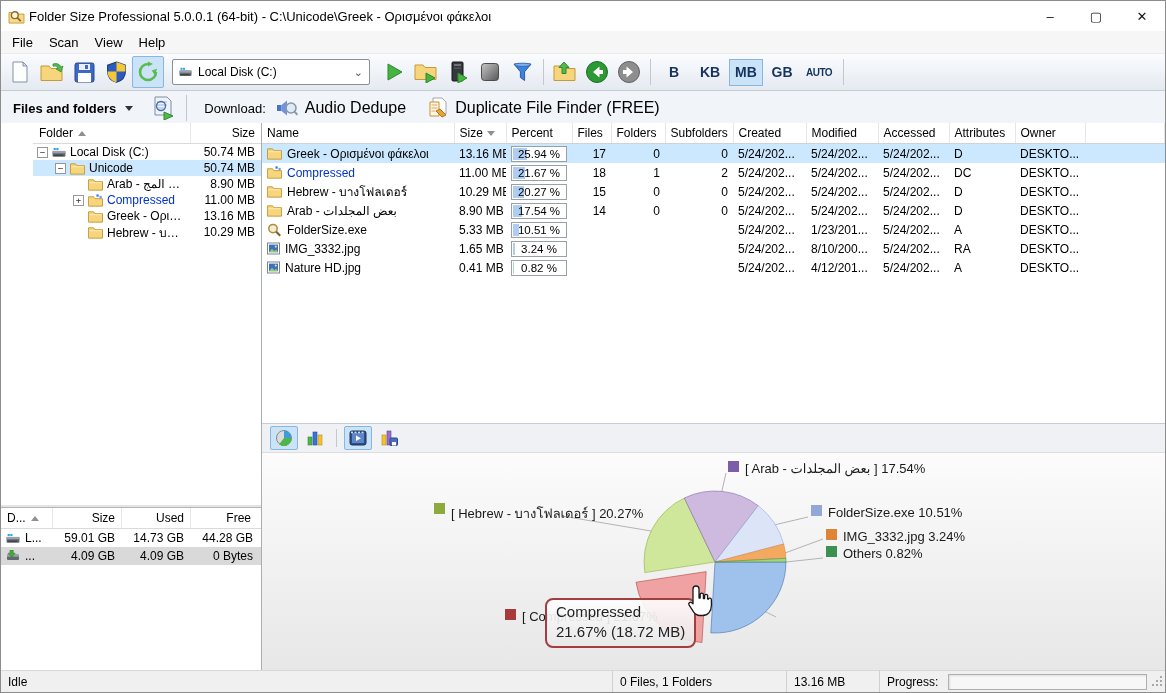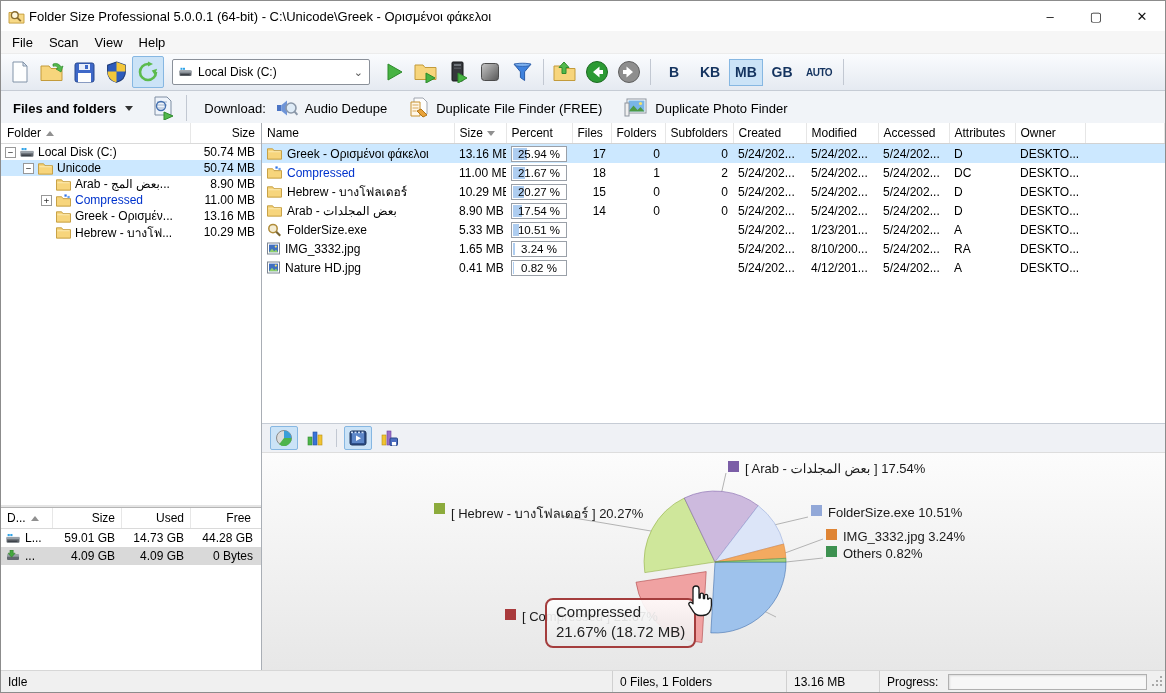--- a/index.html
+++ b/index.html
@@ -24,25 +24,25 @@
   .drive-select .chev{margin-left:auto;color:#555;font-size:11px;}
   .unit-btn{min-width:24px;height:25px;display:flex;align-items:center;justify-content:center;font-weight:bold;
     font-size:14px;color:#14335f;border:1px solid transparent;padding:0 4px;margin:0 1px;}
   .unit-btn.selected{background:#cbe3f7;border-color:#86b7e2;}
   .unit-auto{font-size:10px;letter-spacing:-.5px;}
   
   .toolbar2{height:34px;background:#f1f4f8;border-bottom:1px solid #c6ccd5;display:flex;align-items:center;padding:0 12px;}
   .ff-label{font-weight:bold;font-size:13px;}
   .dd-caret{width:0;height:0;border-left:4px solid transparent;border-right:4px solid transparent;border-top:5px solid #333;margin:0 14px 0 9px;}
   .dl-label{font-size:13px;margin:0 10px 0 12px;}
-  .link-item{display:flex;align-items:center;gap:7px;font-size:13px;margin-right:22px;}
+  .link-item{display:flex;align-items:center;gap:7px;font-size:16px;margin-right:22px;}
   
   .main{position:absolute;top:122px;left:0;right:0;bottom:21px;display:flex;}
   .left-panel{width:260px;border-right:1px solid #a9aeb5;display:flex;flex-direction:column;background:#fff;}
-  .tree-section{height:382px;border-bottom:2px solid #e4e4e4;overflow:hidden;}
+  .tree-section{height:382px;border-bottom:2px solid #e4e4e4;overflow:hidden;padding-left:32px;}
   .drives-section{flex:1;overflow:hidden;border-top:1px solid #b5b5b5;}
   .panel-header{height:20px;display:flex;align-items:center;border-bottom:1px solid #dadada;background:#fff;}
   .ph-cell{display:flex;align-items:center;gap:5px;padding:0 6px;height:100%;border-right:1px solid #e7e7e7;box-sizing:border-box;}
   .tri-up{width:0;height:0;border-left:4px solid transparent;border-right:4px solid transparent;border-bottom:5px solid #909090;}
   .tri-down{width:0;height:0;border-left:4px solid transparent;border-right:4px solid transparent;border-top:5px solid #909090;}
   .tree-row{height:16px;display:flex;align-items:center;white-space:nowrap;}
   .expbox{width:9px;height:9px;border:1px solid #989898;background:#fff;font-size:9px;line-height:8px;text-align:center;
     color:#333;margin-right:4px;flex:none;font-family:"DejaVu Sans Mono",monospace;}
   .expspace{width:15px;flex:none;}
   .tree-icon{margin-right:4px;display:flex;flex:none;}
@@ -253,30 +253,20 @@
       <span>Audio Dedupe</span>
     </span>
     <span class="link-item">
       <svg width="20" height="22" viewBox="0 0 20 22">
           <path d="M5,1 h9 l4,4 v12 h-13z" fill="#fdfdfd" stroke="#a0a6b0"></path>
           <path d="M2,5 h9 l0,0 v14 h-9z" fill="#fff7e8" stroke="#c8912f"></path>
           <path d="M3.5,8 h6 M3.5,11 h6 M3.5,14 h4" stroke="#d8a75a" stroke-width="1.1"></path>
           <path d="M8,14 l6,6 4,-2 -6,-6z" fill="#e8a33c" stroke="#b27415"></path>
         </svg>
       <span>Duplicate File Finder (FREE)</span>
-    </span>
-    <span class="link-item">
-      <svg width="24" height="20" viewBox="0 0 24 20">
-          <rect x="3" y="1" width="19" height="14" fill="#fff" stroke="#8d949e"></rect>
-          <rect x="4.5" y="2.5" width="16" height="11" fill="#79b5e8"></rect>
-          <path d="M4.5,13.5 l5,-6 4,4.5 3,-3 4,4.5z" fill="#4d9a44"></path>
-          <circle cx="16.5" cy="5.5" r="1.6" fill="#f6e26b"></circle>
-          <rect x="1" y="5" width="4" height="13" fill="#efefef" stroke="#8d949e"></rect>
-        </svg>
-      <span>Duplicate Photo Finder</span>
     </span>
   </div>
 
   <div class="main">
     <div class="left-panel">
       <div class="tree-section">
         <div class="panel-header">
           <span class="ph-cell" style="flex:1;">
             <span>Folder</span>
             <span class="tri-up"></span>

